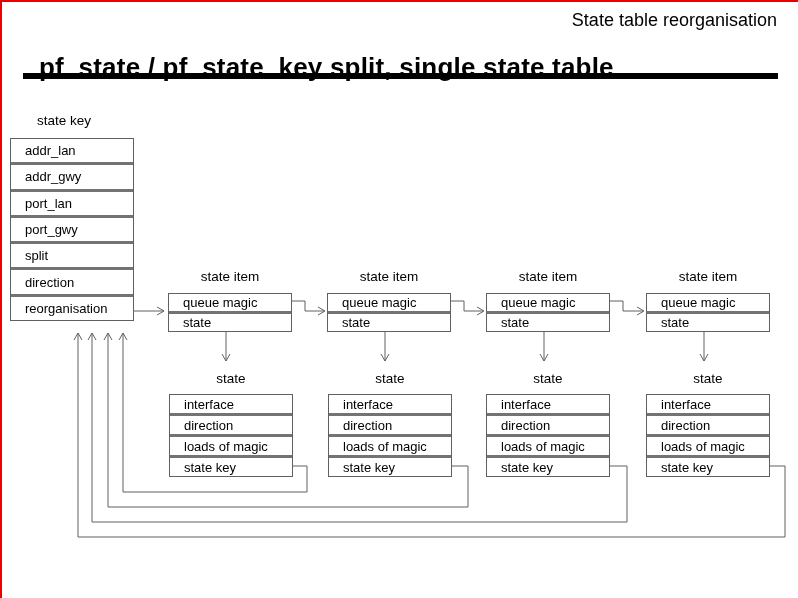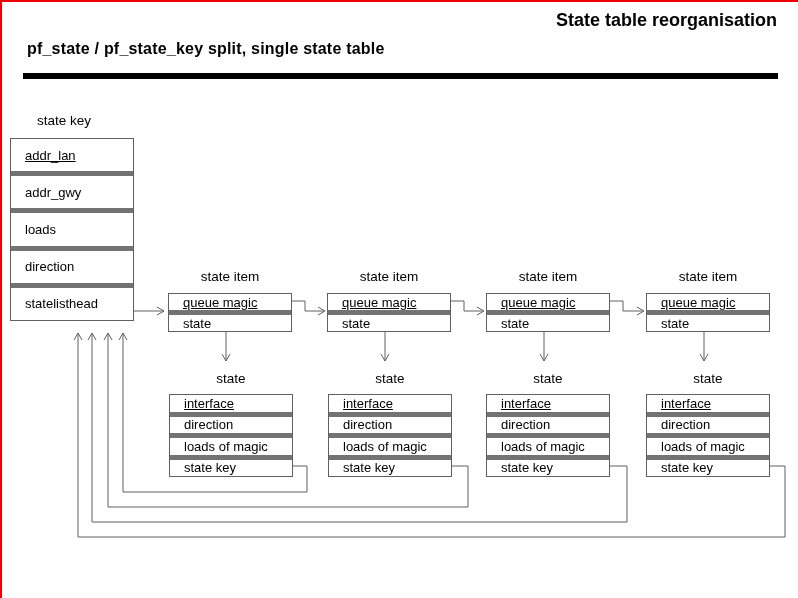--- a/index.html
+++ b/index.html
@@ -9,70 +9,72 @@
     background:#ffffff;
     overflow:hidden;
     font-family:"Liberation Sans", sans-serif;
     color:#000000;
   }
   .border-top{position:absolute;left:0;top:0;width:798px;height:2px;background:#ee0000;}
   .border-left{position:absolute;left:0;top:0;width:2px;height:598px;background:#ee0000;}
 
   .corner-title{
     position:absolute;top:10px;right:21px;
-    font-size:18px;font-weight:700;white-space:nowrap;
+    font-size:18px;font-weight:400;white-space:nowrap;
   }
   .heading{
-    position:absolute;left:27px;top:40px;margin:0;
-    font-size:16px;font-weight:600;white-space:nowrap;letter-spacing:0.2px;
+    position:absolute;left:27px;top:40px;margin:12px;
+    font-size:26px;font-weight:600;white-space:nowrap;letter-spacing:0.2px;
   }
   .heading-rule{position:absolute;left:23px;top:73px;width:755px;height:6px;background:#000000;}
 
   .tbl-label{
     position:absolute;height:16px;
     text-align:center;font-size:13.5px;white-space:nowrap;
   }
   .tbl{
     position:absolute;
     border:1px solid #606060;
     background:#ffffff;
     display:flex;flex-direction:column;
     box-sizing:border-box;
   }
   .row{
     flex:1;display:flex;align-items:center;
     padding-left:14px;
     font-size:13px;white-space:nowrap;
-    border-top:5px solid #737373;
+    border-top:3px solid #737373;
     overflow:hidden;
   }
-  .row:first-child{border-top:none;text-decoration:underline;}
+  .row:first-child{border-top:none;}
 
   .wires{position:absolute;left:0;top:0;pointer-events:none;}
   .wires path{stroke:#606060;stroke-width:1;fill:none;}
 </style>
 </head>
 <body>
 
 <div class="slide">
 
   <div class="border-top"></div>
   <div class="border-left"></div>
 
   <div class="corner-title">State table reorganisation</div>
   <div class="heading">pf_state / pf_state_key split, single state table</div>
   <div class="heading-rule"></div>
 
   <div class="tbl-label" style="left:2px;top:113px;width:124px">state key</div>
   <div class="tbl" style="left:10px;top:138px;width:124px;height:183px">
     <div class="row">addr_lan</div>
     <div class="row">addr_gwy</div>
-    <div class="row">loads</div>
+    <div class="row">port_lan</div>
+    <div class="row">port_gwy</div>
+    <div class="row">split</div>
     <div class="row">direction</div>
-    <div class="row">statelisthead</div>
+    <div class="row">reorganisation</div>
   </div>
 
   <div class="tbl-label" style="left:168px;top:269px;width:124px">state item</div>
   <div class="tbl" style="left:168px;top:293px;width:124px;height:39px">
     <div class="row">queue magic</div>
     <div class="row">state</div>
   </div>
 
   <div class="tbl-label" style="left:327px;top:269px;width:124px">state item</div>
   <div class="tbl" style="left:327px;top:293px;width:124px;height:39px">

